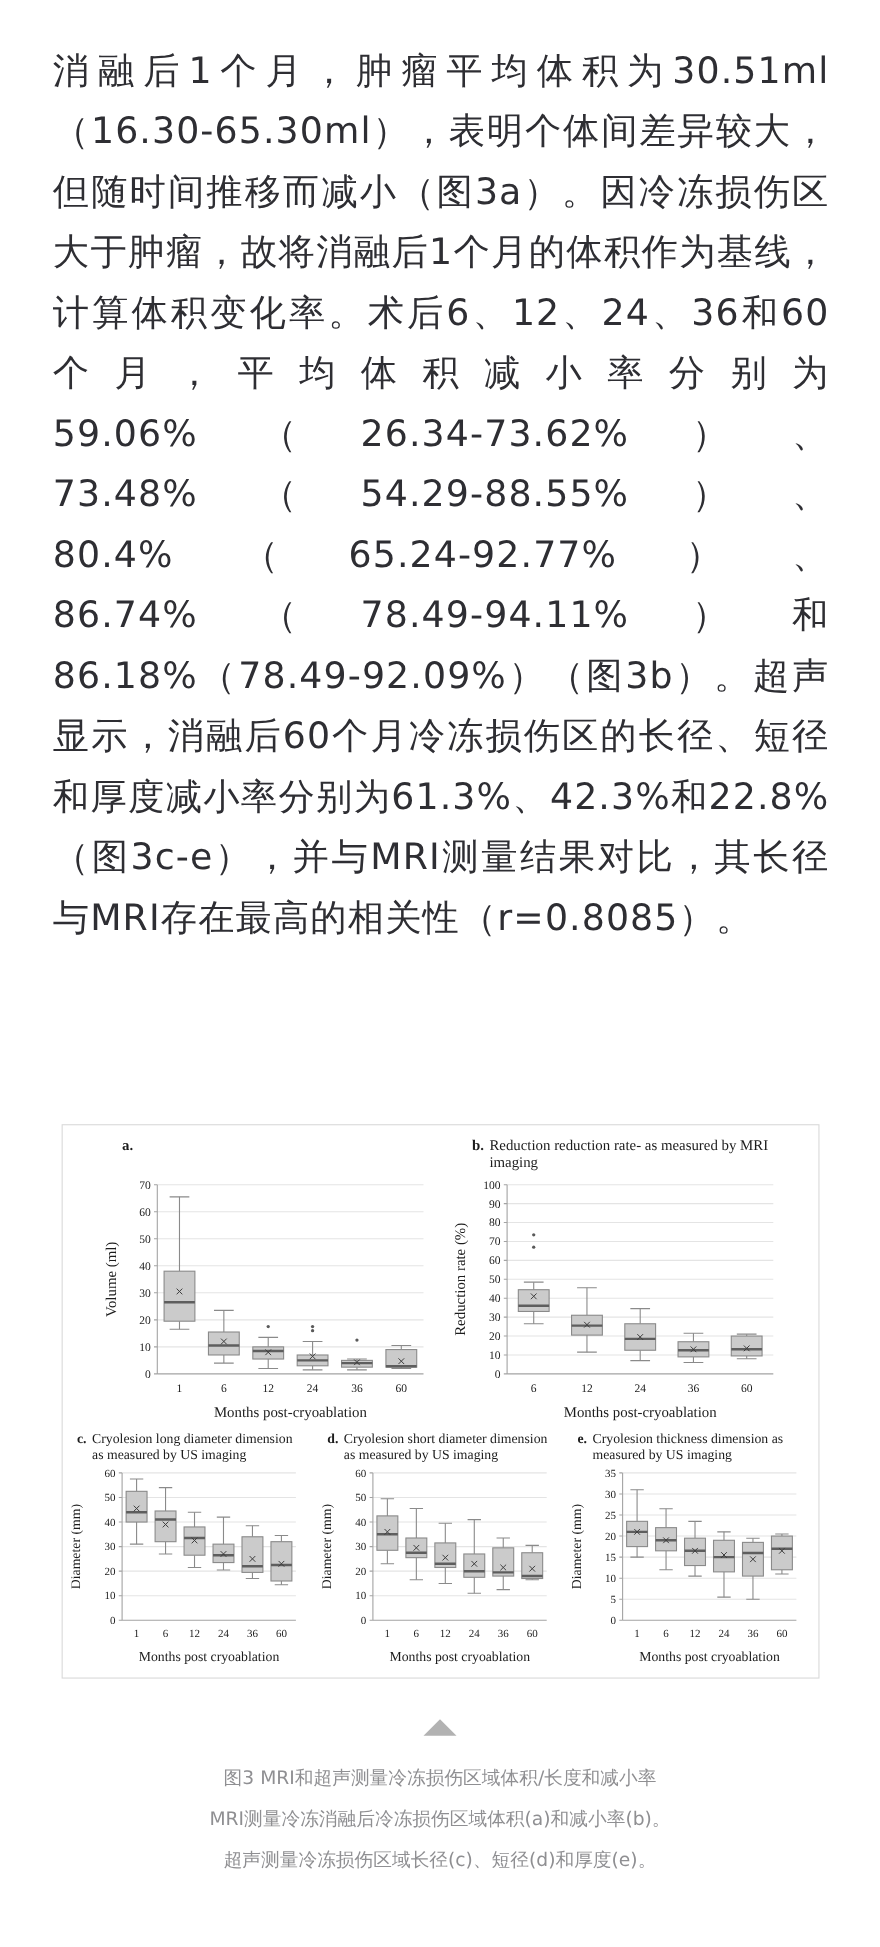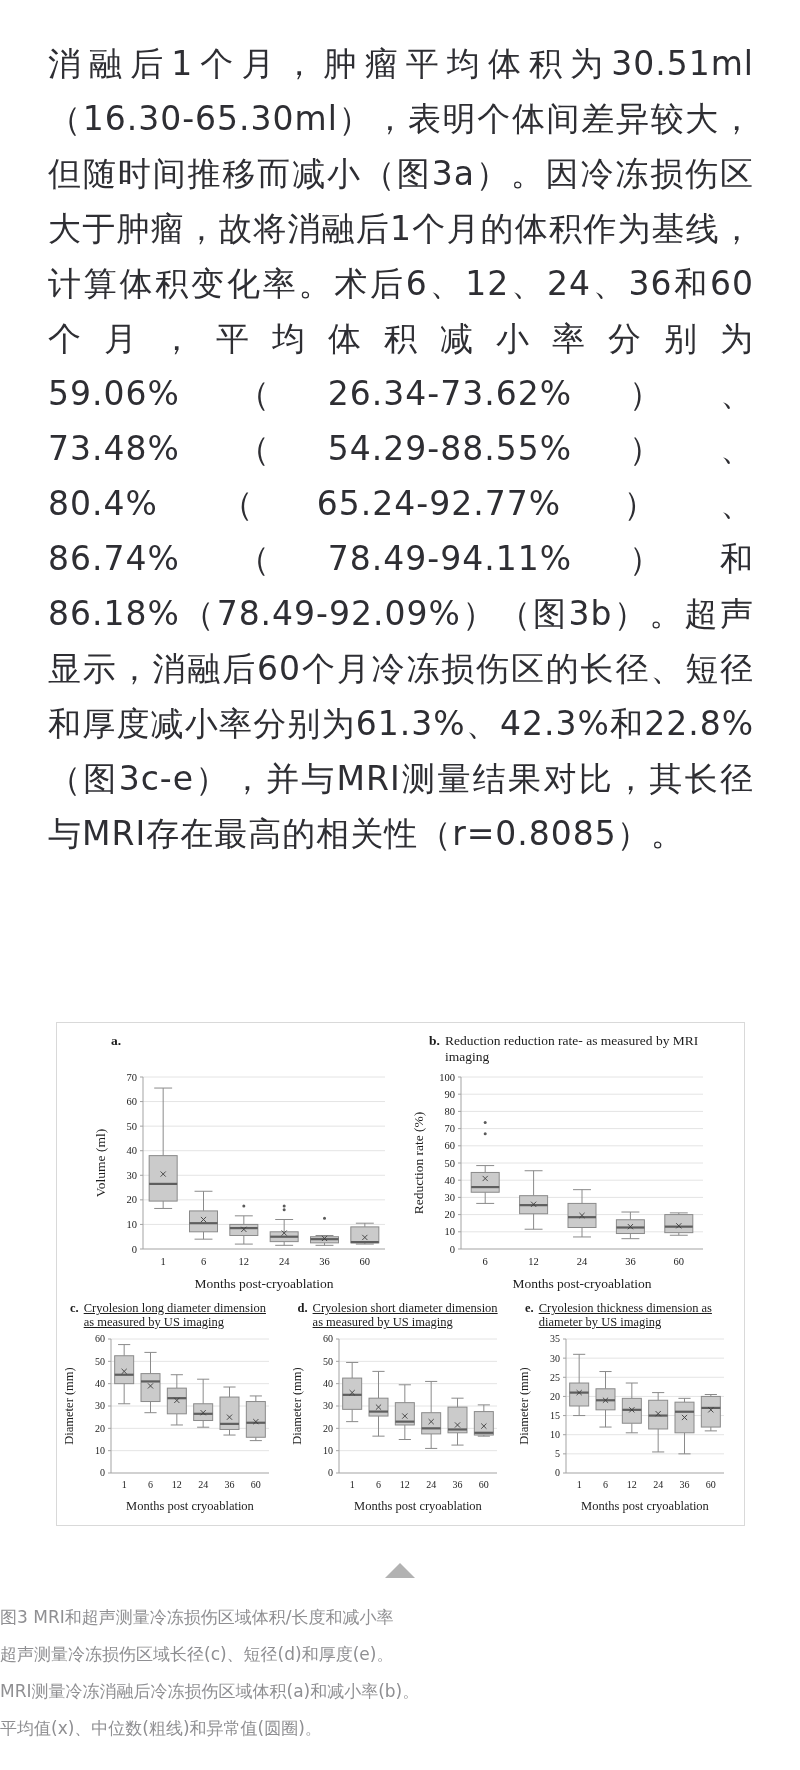--- a/index.html
+++ b/index.html
@@ -60,21 +60,21 @@
     min-height: 34px;
   }
   .chart-cell.bottom .chart-title {
     padding-left: 5px;
     font-size: 12.5px;
     line-height: 14px;
     min-height: 30px;
   }
   .chart-letter { font-weight: bold; margin-right: 5px; white-space: nowrap; }
   .chart-cell.top .chart-title-text { max-width: 254px; }
-  .chart-cell.bottom .chart-title-text { max-width: 205px; text-decoration: underline; }
+  .chart-cell.bottom .chart-title-text { max-width: 205px; }
 
   svg.boxplot { display: block; }
   svg .tick { fill: var(--chart-text, #1c1c1c); }
   svg .axis-title { fill: var(--chart-text, #1c1c1c); }
   .top-chart .tick { font: 10.5px "Liberation Serif", serif; }
   .top-chart .axis-title { font: 13.5px "Liberation Serif", serif; }
   .bottom-chart .tick { font: 10px "Liberation Serif", serif; }
   .bottom-chart .axis-title { font: 12.5px "Liberation Serif", serif; }
 
   
@@ -89,20 +89,21 @@
     border-bottom: 15px solid var(--triangle, #b2b2b2);
     cursor: pointer;
   }
 
   
   .figure-caption {
     position: absolute;
     top: 1599px;
     left: 0;
     width: 100%;
+    text-align: center;
     font-family: "DejaVu Sans", sans-serif;
     font-size: 17px;
     line-height: 37px;
     color: var(--caption-text, #8f8f92);
   }
 </style>
 </head>
 <body>
 
 <div class="page" style="--body-text: #2e2e33; --caption-text: #8f8f92; --figure-border: #d9d9d9; --triangle: #b2b2b2; --chart-text: #1c1c1c;">
@@ -449,21 +450,21 @@
             <path d="M 188.23333333333332 92.5 L 193.4333333333333 97.69999999999999 M 188.23333333333332 97.69999999999999 L 193.4333333333333 92.5" stroke="#3d3d3d" stroke-width="0.9" fill="none"></path>
             <text class="tick" x="190.83333333333331" y="157" text-anchor="middle">60</text>
             <text class="axis-title" x="125" y="179" text-anchor="middle">Months post cryoablation</text>
             <text class="axis-title" transform="translate(8 75) rotate(-90)" text-anchor="middle">Diameter (mm)</text>
           </svg>
       </div>
 
       <div class="chart-cell bottom">
         <div class="chart-title">
           <span class="chart-letter">e.</span>
-          <span class="chart-title-text">Cryolesion thickness dimension as diameter by US imaging</span>
+          <span class="chart-title-text">Cryolesion thickness dimension as measured by US imaging</span>
         </div>
         <svg class="boxplot bottom-chart" viewBox="0 0 212 186" width="212" height="186">
             <line x1="43" x2="46" y1="142" y2="142" stroke="#a3a3a3"></line>
             <text class="tick" x="40" y="145.4" text-anchor="end">0</text>
             <line x1="46" x2="204" y1="122.85714285714286" y2="122.85714285714286" stroke="#e4e4e4" stroke-width="1"></line>
             <line x1="43" x2="46" y1="122.85714285714286" y2="122.85714285714286" stroke="#a3a3a3"></line>
             <text class="tick" x="40" y="126.25714285714287" text-anchor="end">5</text>
             <line x1="46" x2="204" y1="103.71428571428572" y2="103.71428571428572" stroke="#e4e4e4" stroke-width="1"></line>
             <line x1="43" x2="46" y1="103.71428571428572" y2="103.71428571428572" stroke="#a3a3a3"></line>
             <text class="tick" x="40" y="107.11428571428573" text-anchor="end">10</text>
@@ -538,18 +539,17 @@
       </div>
 
     </div>
 
   </figure>
 
   <div class="collapse-arrow"></div>
 
   <div class="figure-caption">
     <div class="caption-line">图3 MRI和超声测量冷冻损伤区域体积/长度和减小率</div>
+    <div class="caption-line">MRI测量冷冻消融后冷冻损伤区域体积(a)和减小率(b)。</div>
     <div class="caption-line">超声测量冷冻损伤区域长径(c)、短径(d)和厚度(e)。</div>
-    <div class="caption-line">MRI测量冷冻消融后冷冻损伤区域体积(a)和减小率(b)。</div>
-    <div class="caption-line">平均值(x)、中位数(粗线)和异常值(圆圈)。</div>
   </div>
 
 </div>
 
 </body></html>

